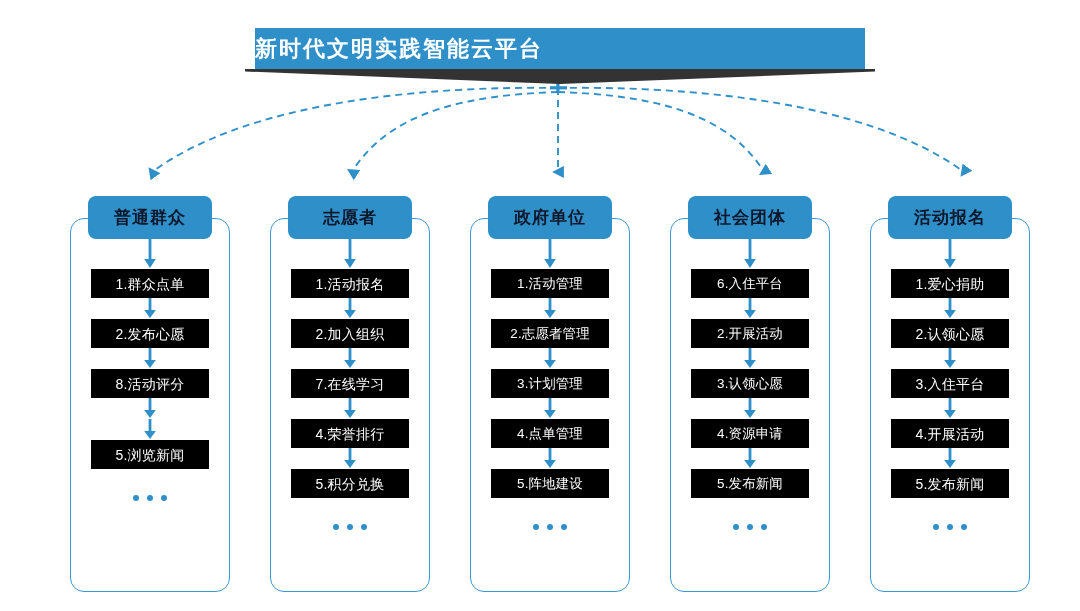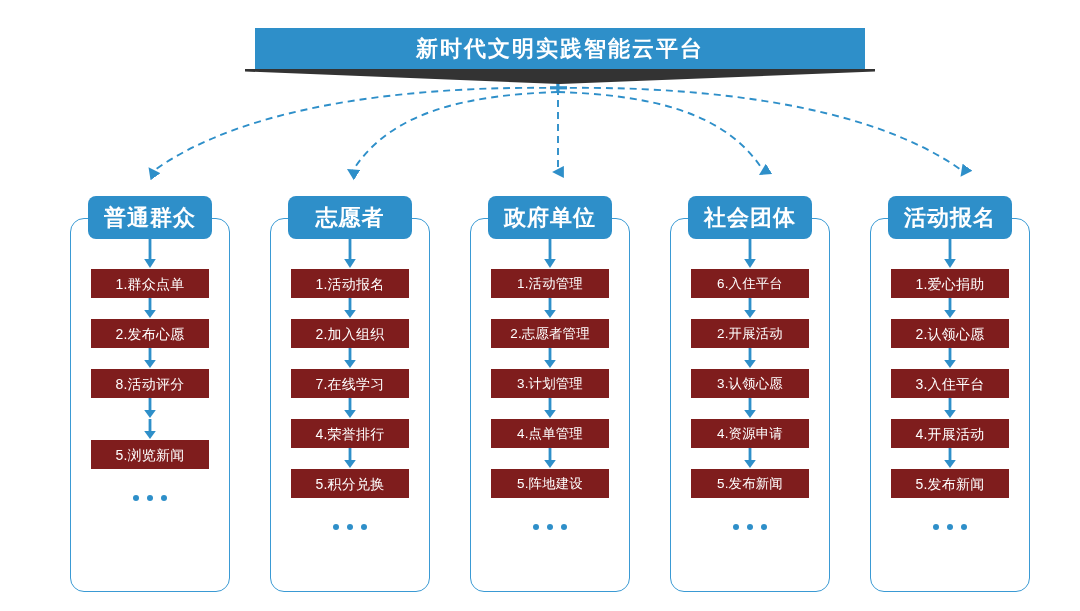--- a/index.html
+++ b/index.html
@@ -10,21 +10,21 @@
     overflow: hidden;
   }
   #stage { position: relative; width: 1080px; height: 611px; }
 
   
   .title-banner {
     position: absolute;
     left: 255px; top: 28px;
     width: 610px; height: 41px;
     background: #2e8fc9;
-    display: flex; align-items: center; justify-content: center;
+    display: flex; align-items: center; justify-content: flex-start;
     z-index: 6;
   }
   .title-text {
     color: #ffffff;
     font-size: 22px;
     font-weight: bold;
     letter-spacing: 2px;
     line-height: 1;
   }
 
@@ -75,22 +75,22 @@
   .col-header {
     position: absolute;
     left: 18px; top: 0;
     width: 124px; height: 43px;
     background: #2e8fc9;
     border-radius: 8px;
     display: flex; align-items: center; justify-content: center;
     z-index: 2;
   }
   .col-header-label {
-    color: #ffffff;
-    font-size: 22px;
+    color: #0f172a;
+    font-size: 17px;
     font-weight: bold;
     letter-spacing: 1px;
     line-height: 1;
   }
 
   .col-body {
     position: absolute;
     left: 0; top: 43px;
     width: 160px;
     z-index: 2;
@@ -100,21 +100,21 @@
   }
 
   .arrow-down {
     width: 14px; height: 21px;
     display: block;
   }
   .arrow-down.first { height: 30px; }
 
   .item-box {
     width: 118px; height: 29px;
-    background: #7f1d1d;
+    background: #000000;
     display: flex; align-items: center; justify-content: center;
   }
   .item-label {
     color: #ffffff;
     font-size: 14px;
     line-height: 1;
     white-space: nowrap;
     letter-spacing: 0.2px;
   }
   .col-2 .item-label, .col-3 .item-label { font-size: 13.4px; }

